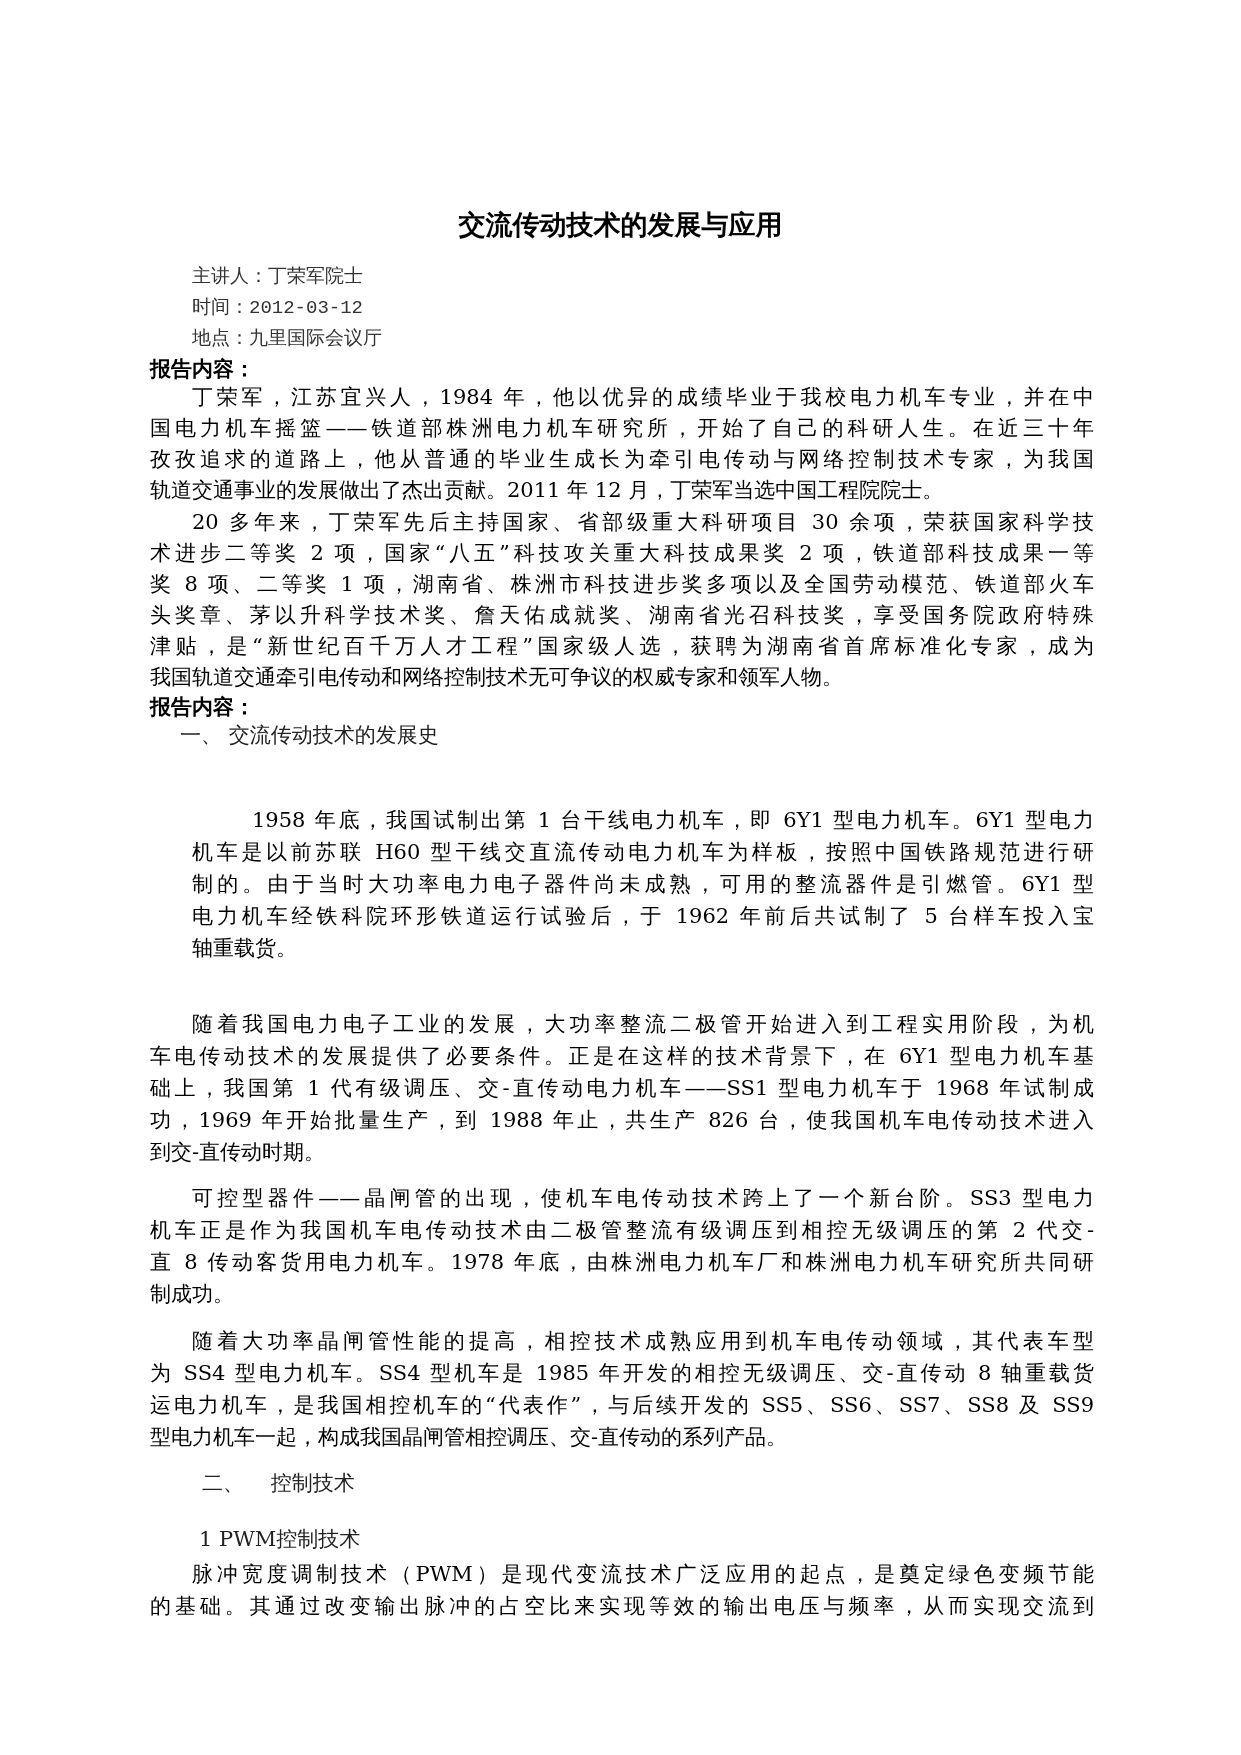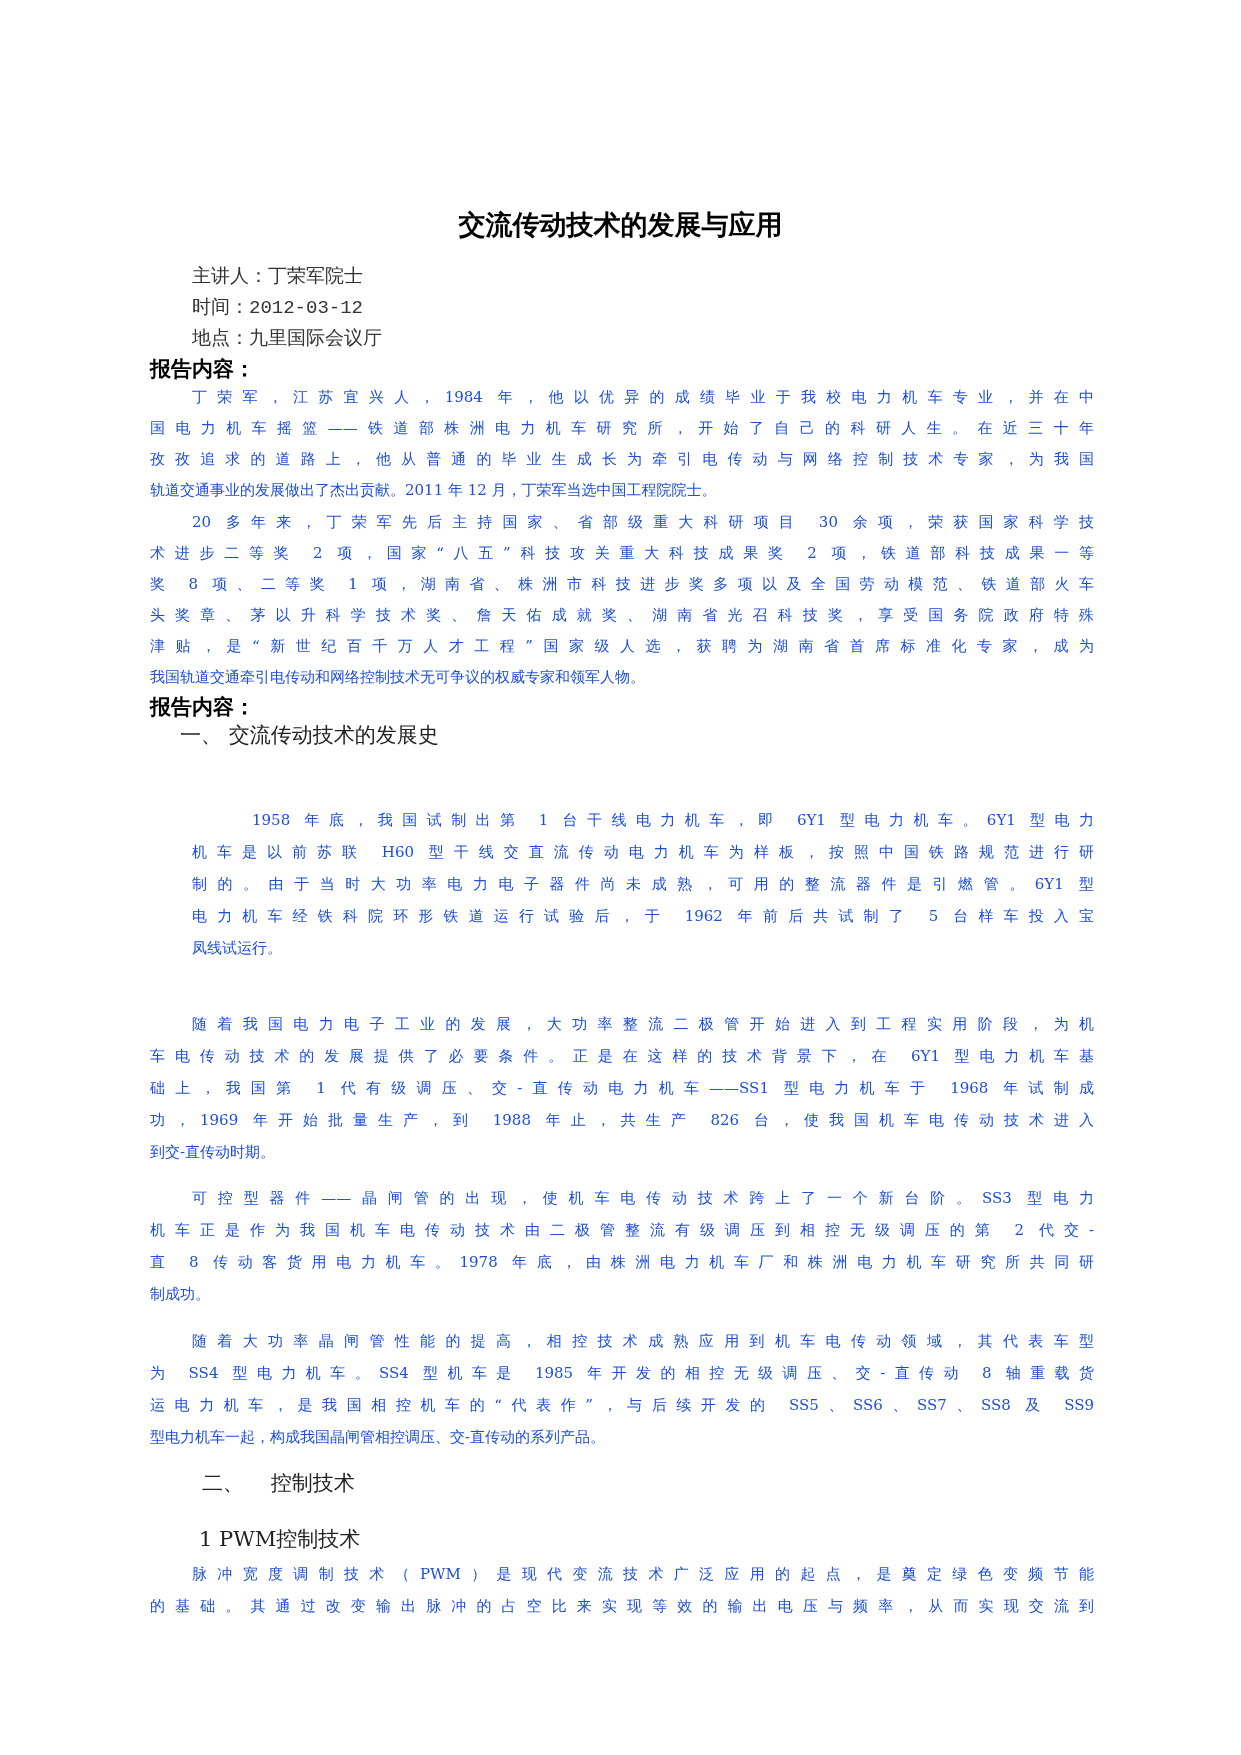--- a/index.html
+++ b/index.html
@@ -6,22 +6,22 @@
   body { width: 1241px; height: 1755px; position: relative; overflow: hidden;
          font-family: "DejaVu Serif", "Liberation Serif", serif; color: #111; }
   .page { position: absolute; left: 0; top: 0; width: 1241px; height: 1755px; background: #fff; margin-top: 45px; }
   .title { position: absolute; left: 0; width: 1241px; top: 162px; text-align: center;
            font-family: "DejaVu Sans", "Liberation Sans", sans-serif; font-weight: bold;
            font-size: 27px; letter-spacing: 0px; color: #000; }
   .meta { position: absolute; left: 192px; font-size: 19px; color: #333;
           font-family: Liberation Mono, monospace; }
   .heading { position: absolute; left: 150px; font-size: 21px; font-weight: bold; color: #000;
              font-family: "DejaVu Sans", "Liberation Sans", sans-serif; }
-  .line { position: absolute; left: 150px; width: 944px; font-size: 15px; line-height: 30px;
-          white-space: nowrap; color: #1d4ed8; text-align: justify; text-align-last: justify; }
+  .line { position: absolute; left: 150px; width: 944px; font-size: 21px; line-height: 30px;
+          white-space: nowrap; color: #000000; text-align: justify; text-align-last: justify; }
   .line.last { text-align-last: left; }
   .line.indent { padding-left: 42px; width: 902px; }
   .line.inset { left: 192px; width: 902px; }
   .line.inset.indent { padding-left: 60px; width: 842px; }
   .sec { position: absolute; font-size: 21px; color: #222; white-space: pre; }
 </style>
 </head>
 <body>
 
 <div class="page">
@@ -47,21 +47,21 @@
   <div class="line last" style="top:617px">我国轨道交通牵引电传动和网络控制技术无可争议的权威专家和领军人物。</div>
 
   <div class="heading" style="top:648px">报告内容：</div>
 
   <div class="sec" style="left:180px; top:676px">一、 交流传动技术的发展史</div>
 
   <div class="line inset indent" style="top:760px">1958 年底，我国试制出第 1 台干线电力机车，即 6Y1 型电力机车。6Y1 型电力</div>
   <div class="line inset" style="top:792px">机车是以前苏联 H60 型干线交直流传动电力机车为样板，按照中国铁路规范进行研</div>
   <div class="line inset" style="top:824px">制的。由于当时大功率电力电子器件尚未成熟，可用的整流器件是引燃管。6Y1 型</div>
   <div class="line inset" style="top:856px">电力机车经铁科院环形铁道运行试验后，于 1962 年前后共试制了 5 台样车投入宝</div>
-  <div class="line inset last" style="top:888px">凤线试运行。</div>
+  <div class="line inset last" style="top:888px">轴重载货。</div>
 
   <div class="line indent" style="top:964px">随着我国电力电子工业的发展，大功率整流二极管开始进入到工程实用阶段，为机</div>
   <div class="line" style="top:996px">车电传动技术的发展提供了必要条件。正是在这样的技术背景下，在 6Y1 型电力机车基</div>
   <div class="line" style="top:1028px">础上，我国第 1 代有级调压、交-直传动电力机车——SS1 型电力机车于 1968 年试制成</div>
   <div class="line" style="top:1060px">功，1969 年开始批量生产，到 1988 年止，共生产 826 台，使我国机车电传动技术进入</div>
   <div class="line last" style="top:1092px">到交-直传动时期。</div>
 
   <div class="line indent" style="top:1138px">可控型器件——晶闸管的出现，使机车电传动技术跨上了一个新台阶。SS3 型电力</div>
   <div class="line" style="top:1170px">机车正是作为我国机车电传动技术由二极管整流有级调压到相控无级调压的第 2 代交-</div>
   <div class="line" style="top:1202px">直 8 传动客货用电力机车。1978 年底，由株洲电力机车厂和株洲电力机车研究所共同研</div>

